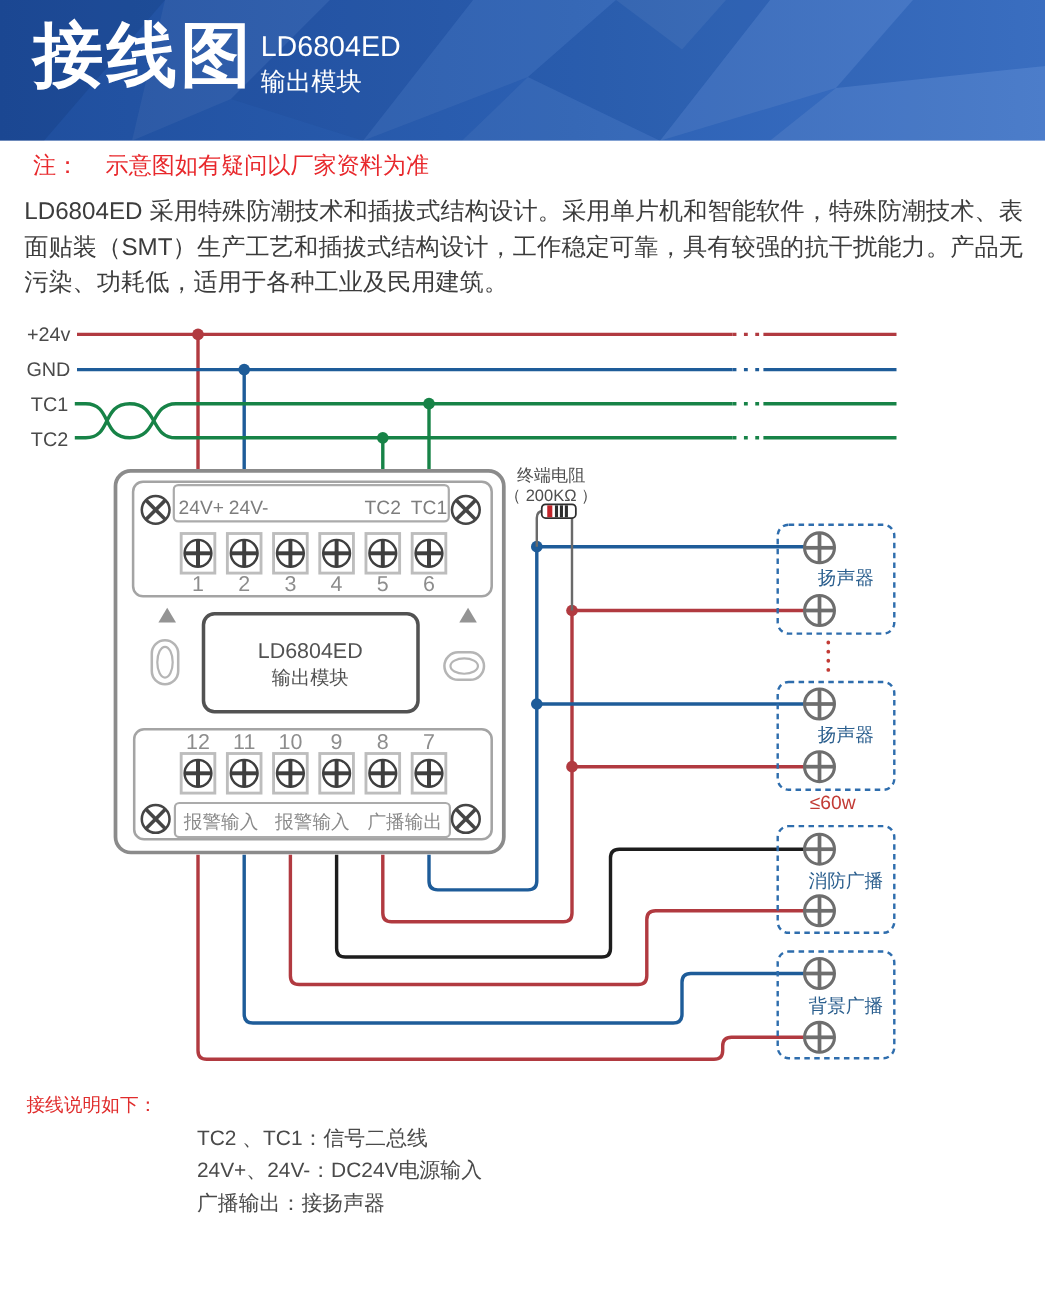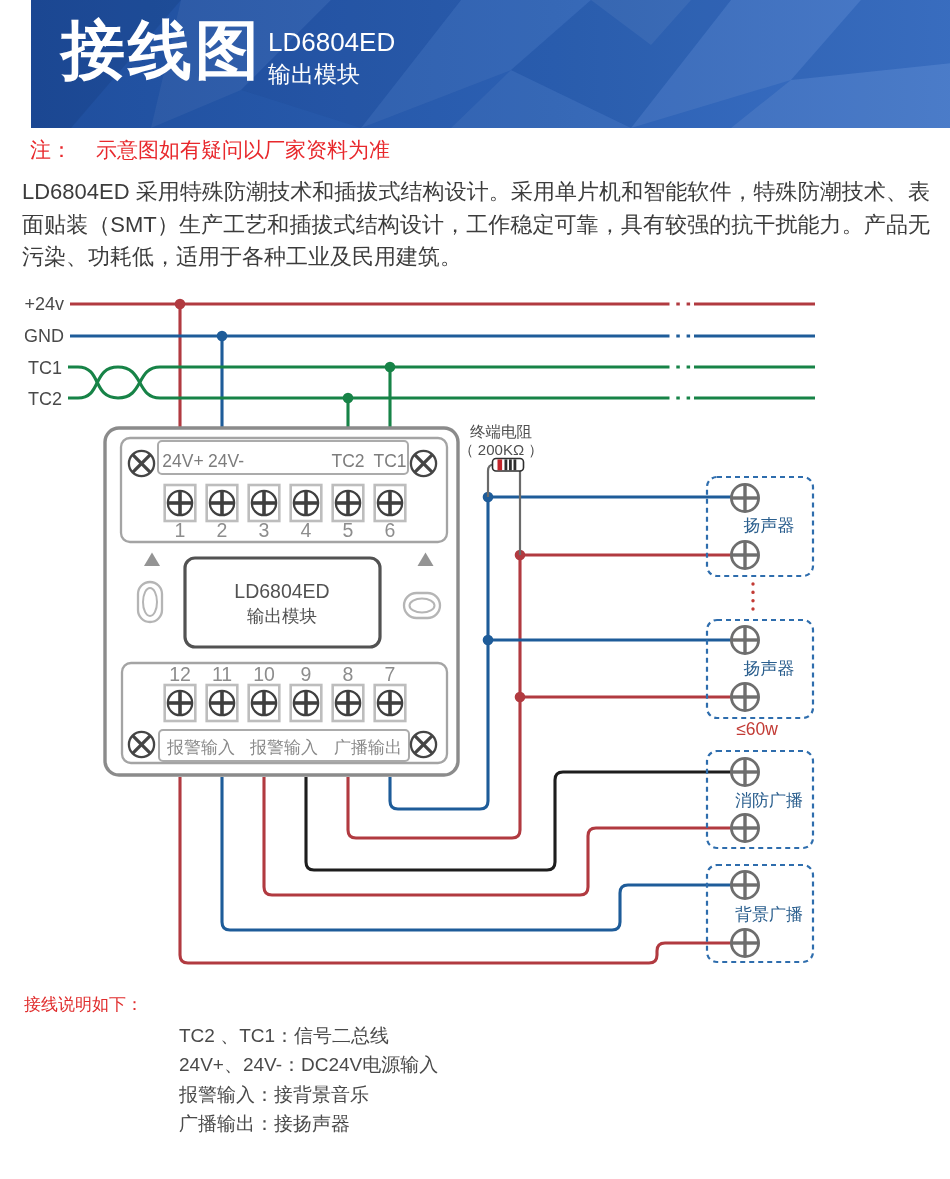--- a/index.html
+++ b/index.html
@@ -1,20 +1,20 @@
 <!DOCTYPE html>
 <html><head>
 <meta charset="utf-8">
 <style>
   html,body { margin:0; padding:0; background:#fff; }
   body { width:950px; height:1179px; font-family:"Liberation Sans", sans-serif; }
   .page { position:relative; width:950px; height:1179px; overflow:hidden; background:#fff; }
 
   
-  .header { position:absolute; top:0; left:0; width:758px; height:128px;margin-left:31px; }
+  .header { position:absolute; top:0; left:0; width:758px; height:128px; }
   .header svg { position:absolute; top:0; left:0; }
   .header .title { position:absolute; left:30px; top:18px; font-size:64px; font-weight:bold; color:#fff; letter-spacing:3px; line-height:1; }
   .header .sub { position:absolute; left:237px; top:27px; color:#fff; }
   .header .model { font-size:26px; line-height:30px; }
   .header .type  { font-size:23px; line-height:28px; margin-top:3px; }
 
   
   .note { position:absolute; left:30px; top:136px; font-size:21px; color:#e8282c; white-space:nowrap; }
   .note .gap { display:inline-block; width:24px; }
   .desc { position:absolute; left:22px; top:176px; width:908px; font-size:22px; line-height:32.5px; color:#3c3c3c; text-align:justify; }
@@ -257,17 +257,16 @@
       <use href="#bterm" transform="translate(745,828)"></use>
       <use href="#bterm" transform="translate(745,885)"></use>
       <use href="#bterm" transform="translate(745,943)"></use>
     </g>
   </svg>
 
   <div class="legend-title">接线说明如下：</div>
   <div class="legend">
     <div>TC2 、TC1：信号二总线</div>
     <div>24V+、24V-：DC24V电源输入</div>
-    <div>报警输入：接背景音乐</div>
     <div>广播输出：接扬声器</div>
   </div>
 
 </div>
 
 </body></html>

